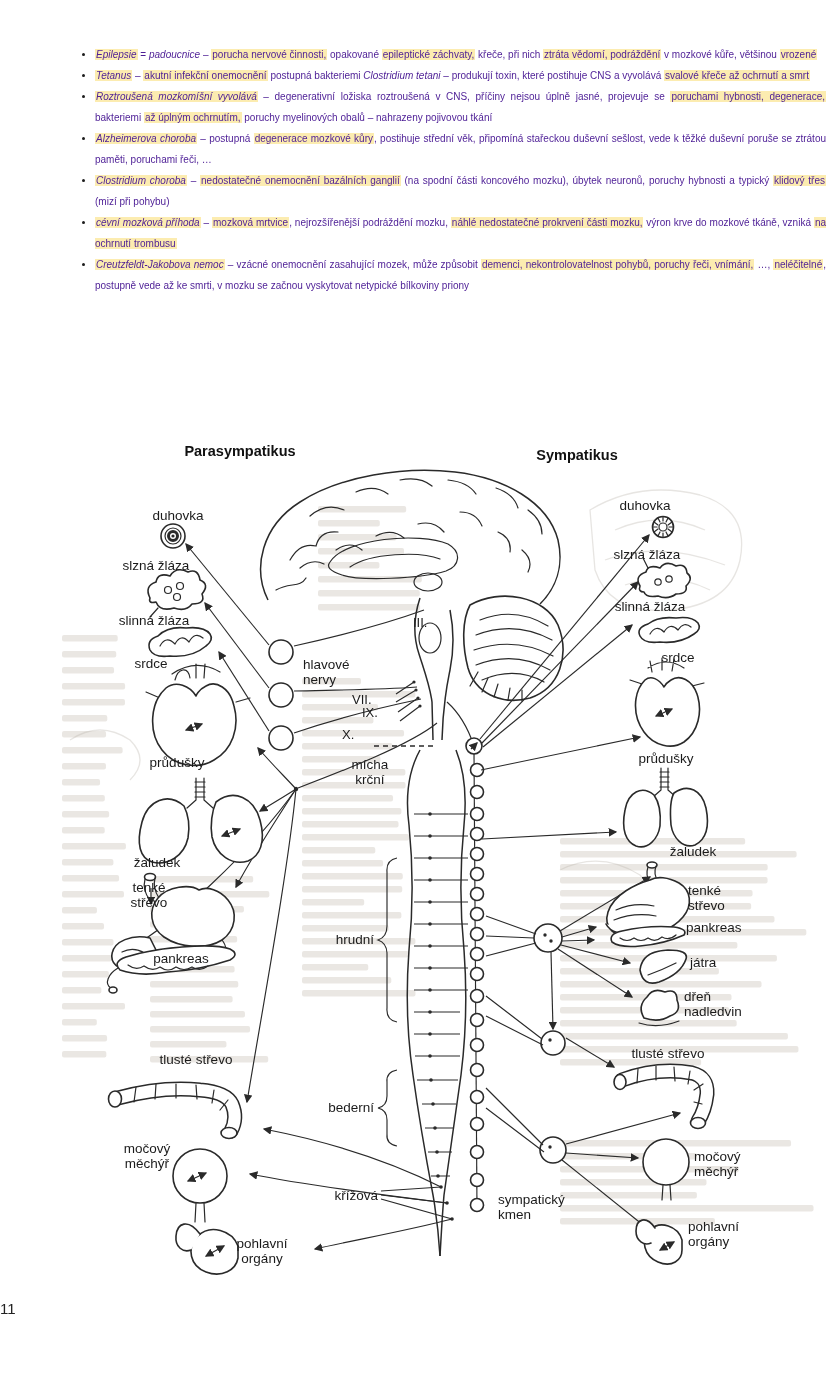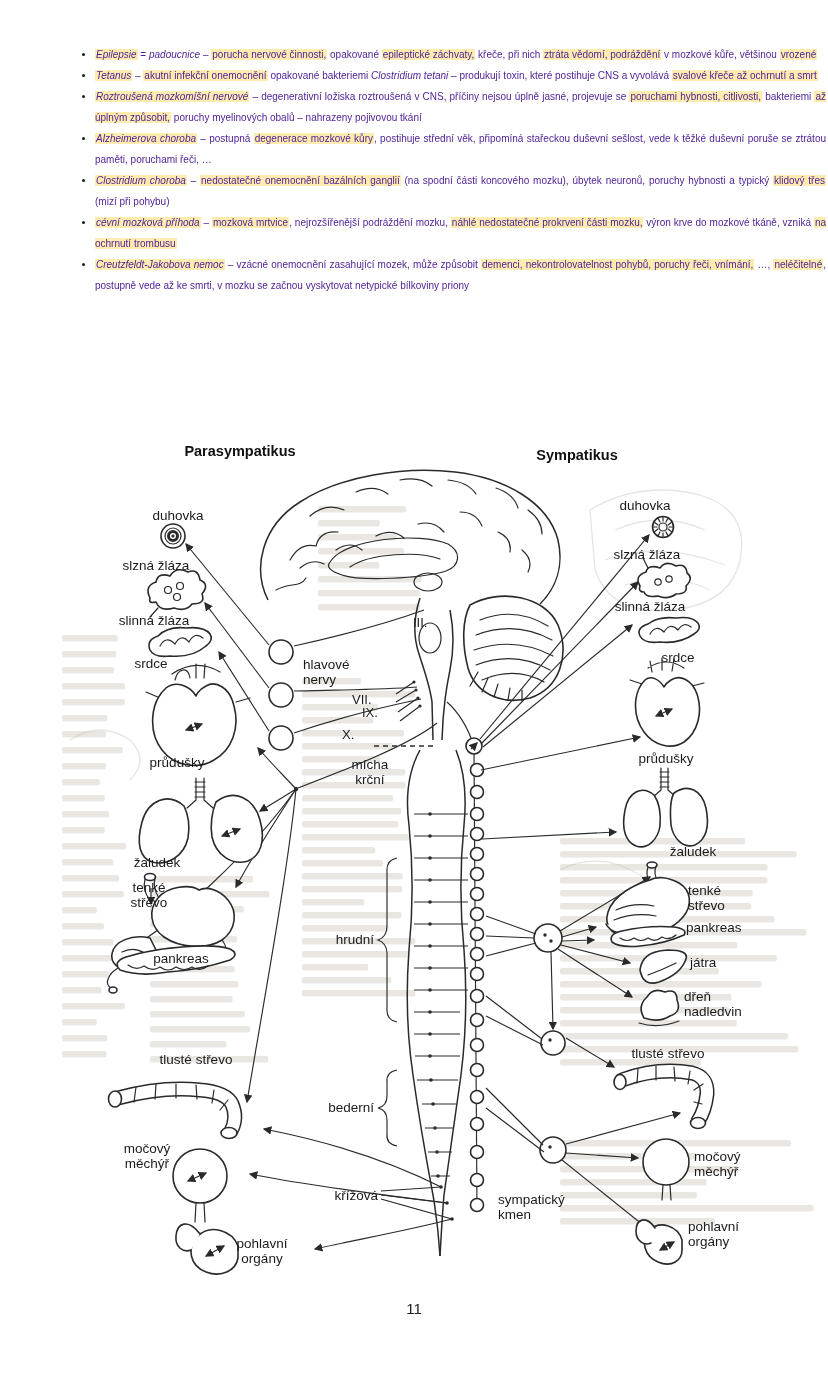--- a/index.html
+++ b/index.html
@@ -18,32 +18,32 @@
   .o{fill:#fff;stroke:#2a2a2a;stroke-width:1.6;stroke-linejoin:round;stroke-linecap:round;}
   .oi{fill:none;stroke:#2a2a2a;stroke-width:1.2;stroke-linecap:round;}
   .ln{fill:none;stroke:#2a2a2a;stroke-width:1.15;}
   .tube{fill:none;stroke:#2a2a2a;stroke-width:15;stroke-linecap:round;}
   .tubein{fill:none;stroke:#fff;stroke-width:12;stroke-linecap:round;}
   .cord{fill:none;stroke:#2a2a2a;stroke-width:1.5;}
   .dot{fill:#2a2a2a;}
   #ghost rect{fill:#c7c0b5;opacity:.38;}
   #ghost{filter:blur(.5px);}
   .faint{fill:none;stroke:#b9b4ab;stroke-width:1.3;opacity:.35;}
-  .pagenum{position:absolute;top:1300px;left:0;width:828px;text-align:center;
+  .pagenum{position:absolute;top:1300px;left:0;width:828px;text-align:left;
         font-size:15px;color:#222;}
 </style>
 </head>
 <body>
 
 <div class="page">
 
   <ul class="notes" id="notes-list">
       <li><span class="hl it">Epilepsie</span><span> = </span><span class="it">padoucnice</span><span> – </span><span class="hl">porucha nervové činnosti,</span><span> opakované </span><span class="hl">epileptické záchvaty,</span><span> křeče, při nich </span><span class="hl">ztráta vědomí, podráždění</span><span> v mozkové kůře, většinou </span><span class="hl">vrozené</span></li>
-      <li><span class="hl it">Tetanus</span><span> – </span><span class="hl">akutní infekční onemocnění</span><span> opakované bakteriemi </span><span class="it">Clostridium tetani</span><span> – produkují toxin, které postihuje CNS a vyvolává </span><span class="hl">svalové křeče až ochrnutí a smrt</span></li>
-      <li><span class="hl it">Roztroušená mozkomíšní nervové</span><span> – degenerativní ložiska roztroušená v CNS, příčiny nejsou úplně jasné, projevuje se </span><span class="hl">poruchami hybnosti, citlivosti,</span><span> bakteriemi </span><span class="hl">až úplným způsobit,</span><span> poruchy myelinových obalů – nahrazeny pojivovou tkání</span></li>
+      <li><span class="hl it">Tetanus</span><span> – </span><span class="hl">akutní infekční onemocnění</span><span> postupná bakteriemi </span><span class="it">Clostridium tetani</span><span> – produkují toxin, které postihuje CNS a vyvolává </span><span class="hl">svalové křeče až ochrnutí a smrt</span></li>
+      <li><span class="hl it">Roztroušená mozkomíšní vyvolává</span><span> – degenerativní ložiska roztroušená v CNS, příčiny nejsou úplně jasné, projevuje se </span><span class="hl">poruchami hybnosti, degenerace,</span><span> bakteriemi </span><span class="hl">až úplným ochrnutím,</span><span> poruchy myelinových obalů – nahrazeny pojivovou tkání</span></li>
       <li><span class="hl it">Alzheimerova choroba</span><span> – postupná </span><span class="hl">degenerace mozkové kůry</span><span>, postihuje střední věk, připomíná stařeckou duševní sešlost, vede k těžké duševní poruše se ztrátou paměti, poruchami řeči, …</span></li>
       <li><span class="hl it">Clostridium choroba</span><span> – </span><span class="hl">nedostatečné onemocnění bazálních ganglií</span><span> (na spodní části koncového mozku), úbytek neuronů, poruchy hybnosti a typický </span><span class="hl">klidový třes</span><span> (mizí při pohybu)</span></li>
       <li><span class="hl it">cévní mozková příhoda</span><span> – </span><span class="hl">mozková mrtvice</span><span>, nejrozšířenější podráždění mozku, </span><span class="hl">náhlé nedostatečné prokrvení části mozku,</span><span> výron krve do mozkové tkáně, vzniká </span><span class="hl">na ochrnutí trombusu</span></li>
       <li><span class="hl it">Creutzfeldt-Jakobova nemoc</span><span> – vzácné onemocnění zasahující mozek, může způsobit </span><span class="hl">demenci, nekontrolovatelnost pohybů, poruchy řeči, vnímání,</span><span> …, </span><span class="hl">neléčitelné</span><span>, postupně vede až ke smrti, v mozku se začnou vyskytovat netypické bílkoviny priony</span></li>
     </ul>
 
   <svg class="diagram" width="828" height="880" viewBox="0 0 828 880">
     <defs>
       <marker id="ah" viewBox="0 0 10 10" refX="8.5" refY="5" markerWidth="7.5" markerHeight="7.5" orient="auto-start-reverse">
         <path d="M0,0 L10,5 L0,10 z" fill="#2a2a2a"></path>

